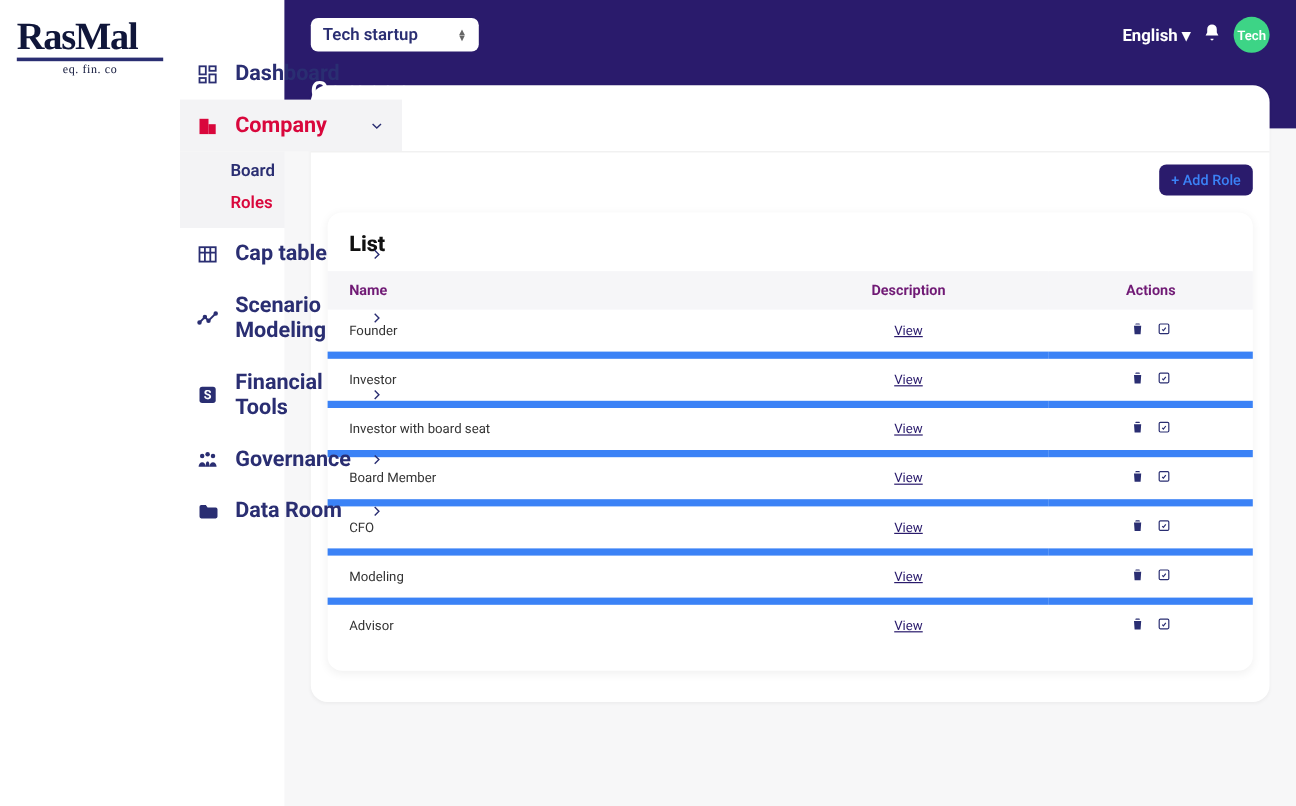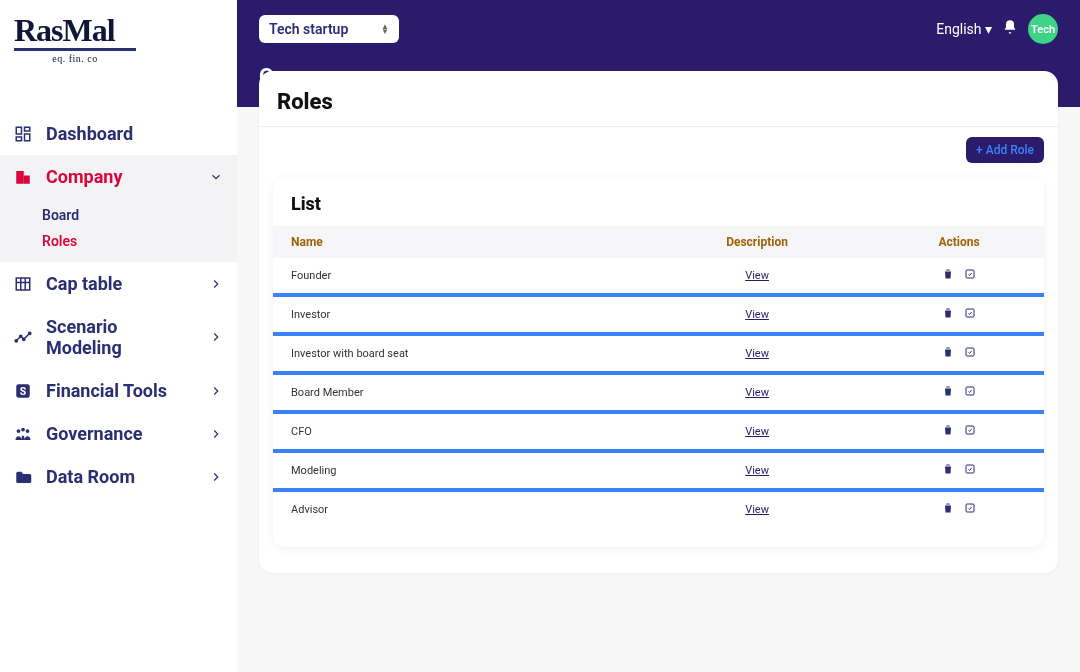--- a/index.html
+++ b/index.html
@@ -1,59 +1,59 @@
 <!DOCTYPE html>
 <html><head>
   <meta charset="utf-8">
   <style>
     * { margin: 0; padding: 0; box-sizing: border-box; font-family: -apple-system, BlinkMacSystemFont, 'Segoe UI', Roboto, Arial, sans-serif; }
     body { display: flex; width: 1080px; height: 672px; overflow: hidden; background: #fff; }
     
-    .sidebar { width: 237px; background: #fff; display: flex; flex-direction: column; }
+    .sidebar { width: 237px; background: #fff; display: flex; flex-direction: row; }
     .logo-wrap { padding: 14px 14px 8px 14px; }
     .logo { font-family: Georgia, 'Times New Roman', serif; font-size: 32px; font-weight: 700; color: #10163a; letter-spacing: -1px; line-height: 1; }
     .logo-underline { height: 3px; background: #2a2e72; width: 122px; margin-top: 2px; margin-bottom: 2px;}
     .logo-sub { font-family: Georgia, serif; font-size: 10px; color: #10163a; text-align: center; width: 122px; letter-spacing: 0.5px;}
     
     .nav { margin-top: 40px; }
     .nav-item { display: flex; align-items: center; padding: 11px 14px; cursor: pointer; color: #2a2e72; font-size: 18px; font-weight: 700; gap: 14px; position: relative;}
     .nav-item.active { background: #f3f3f5; color: #d9073c; }
     .nav-item .chev { margin-left: auto; }
     .nav-item svg { flex-shrink: 0; }
     .nav-sub { padding: 4px 0 8px 42px; background: #f3f3f5;}
     .nav-sub-item { font-size: 14px; font-weight: 600; color: #2a2e72; padding: 5px 0; cursor: pointer; }
     .nav-sub-item.active { color: #d9073c; }
     
     .main { flex: 1; background: #f7f7f8; display: flex; flex-direction: column; }
     .topbar { background: #2a1b6c; padding: 14px 22px 18px 22px; color: #fff; }
     .topbar-row { display: flex; align-items: center; }
     .company-select { background: #fff; border-radius: 6px; padding: 6px 10px; font-size: 14px; font-weight: 600; color: #2a2e72; width: 140px; display: flex; align-items: center; justify-content: space-between; cursor: pointer;}
     .updown { display:flex; flex-direction:column; line-height:5px; font-size:8px; color:#666;}
     .topbar-right { margin-left: auto; display: flex; align-items: center; gap: 10px; }
-    .lang { font-size: 14px; font-weight: 400; cursor: pointer; text-align: center;}
+    .lang { font-size: 14px; font-weight: 700; cursor: pointer; text-align: center;}
     .bell { cursor: pointer; }
     .avatar { width: 30px; height: 30px; border-radius: 50%; background: #3dd486; color: #fff; display: flex; align-items: center; justify-content: center; font-size: 11px; font-weight: 600; cursor: pointer;}
     .page-title { font-size: 22px; font-weight: 700; margin-top: 20px; }
     
     .content { flex: 1; padding: 0 22px 22px 22px; margin-top: -36px; }
     .card { background: #fff; border-radius: 14px; box-shadow: 0 1px 3px rgba(0,0,0,0.04); padding: 18px 0 26px 0; }
     .card-header { padding: 0 18px 12px 18px; border-bottom: 1px solid #eee; }
     .card-header h2 { font-size: 22px; font-weight: 800; color: #111; }
     .add-row { display: flex; justify-content: flex-end; padding: 10px 14px 0 14px; }
     .add-btn { background: #2a1b6c; color: #3b82f6; border: none; border-radius: 6px; padding: 6px 10px; font-size: 12px; font-weight: 500; cursor: pointer; }
     
     .inner-card { margin: 14px 14px 0 14px; background: #fff; border-radius: 12px; box-shadow: 0 2px 8px rgba(0,0,0,0.06); padding: 16px 0 20px 0;}
     .inner-title { font-size: 18px; font-weight: 800; color: #111; padding: 0 18px 12px 18px;}
     
     table { width: 100%; border-collapse: collapse; }
     thead tr { background: #f6f6f8; }
-    th { text-align: left; font-size: 12px; font-weight: 700; color: #a16207; padding: 9px 18px; }
+    th { text-align: left; font-size: 12px; font-weight: 700; color: #701a75; padding: 9px 18px; }
     th.desc-col, td.desc-col { text-align: center; }
     th.act-col, td.act-col { text-align: center; width: 170px;}
-    td { font-size: 11px; color: #333; padding: 10px 18px; border-bottom: 4px solid #3b82f6; }
+    td { font-size: 11px; color: #333; padding: 10px 18px; border-bottom: 6px solid #3b82f6; }
     tbody tr:last-child td { border-bottom: none; }
     .view-link { color: #2a1b6c; text-decoration: underline; font-size: 11px; cursor: pointer; }
     .act-icons { display: inline-flex; gap: 10px; color: #2a2e72; }
     .act-icons span { cursor: pointer; }
     
     .chev svg, .nav-icon svg { display:block; }
   </style>
 </head>
 <body>
 

